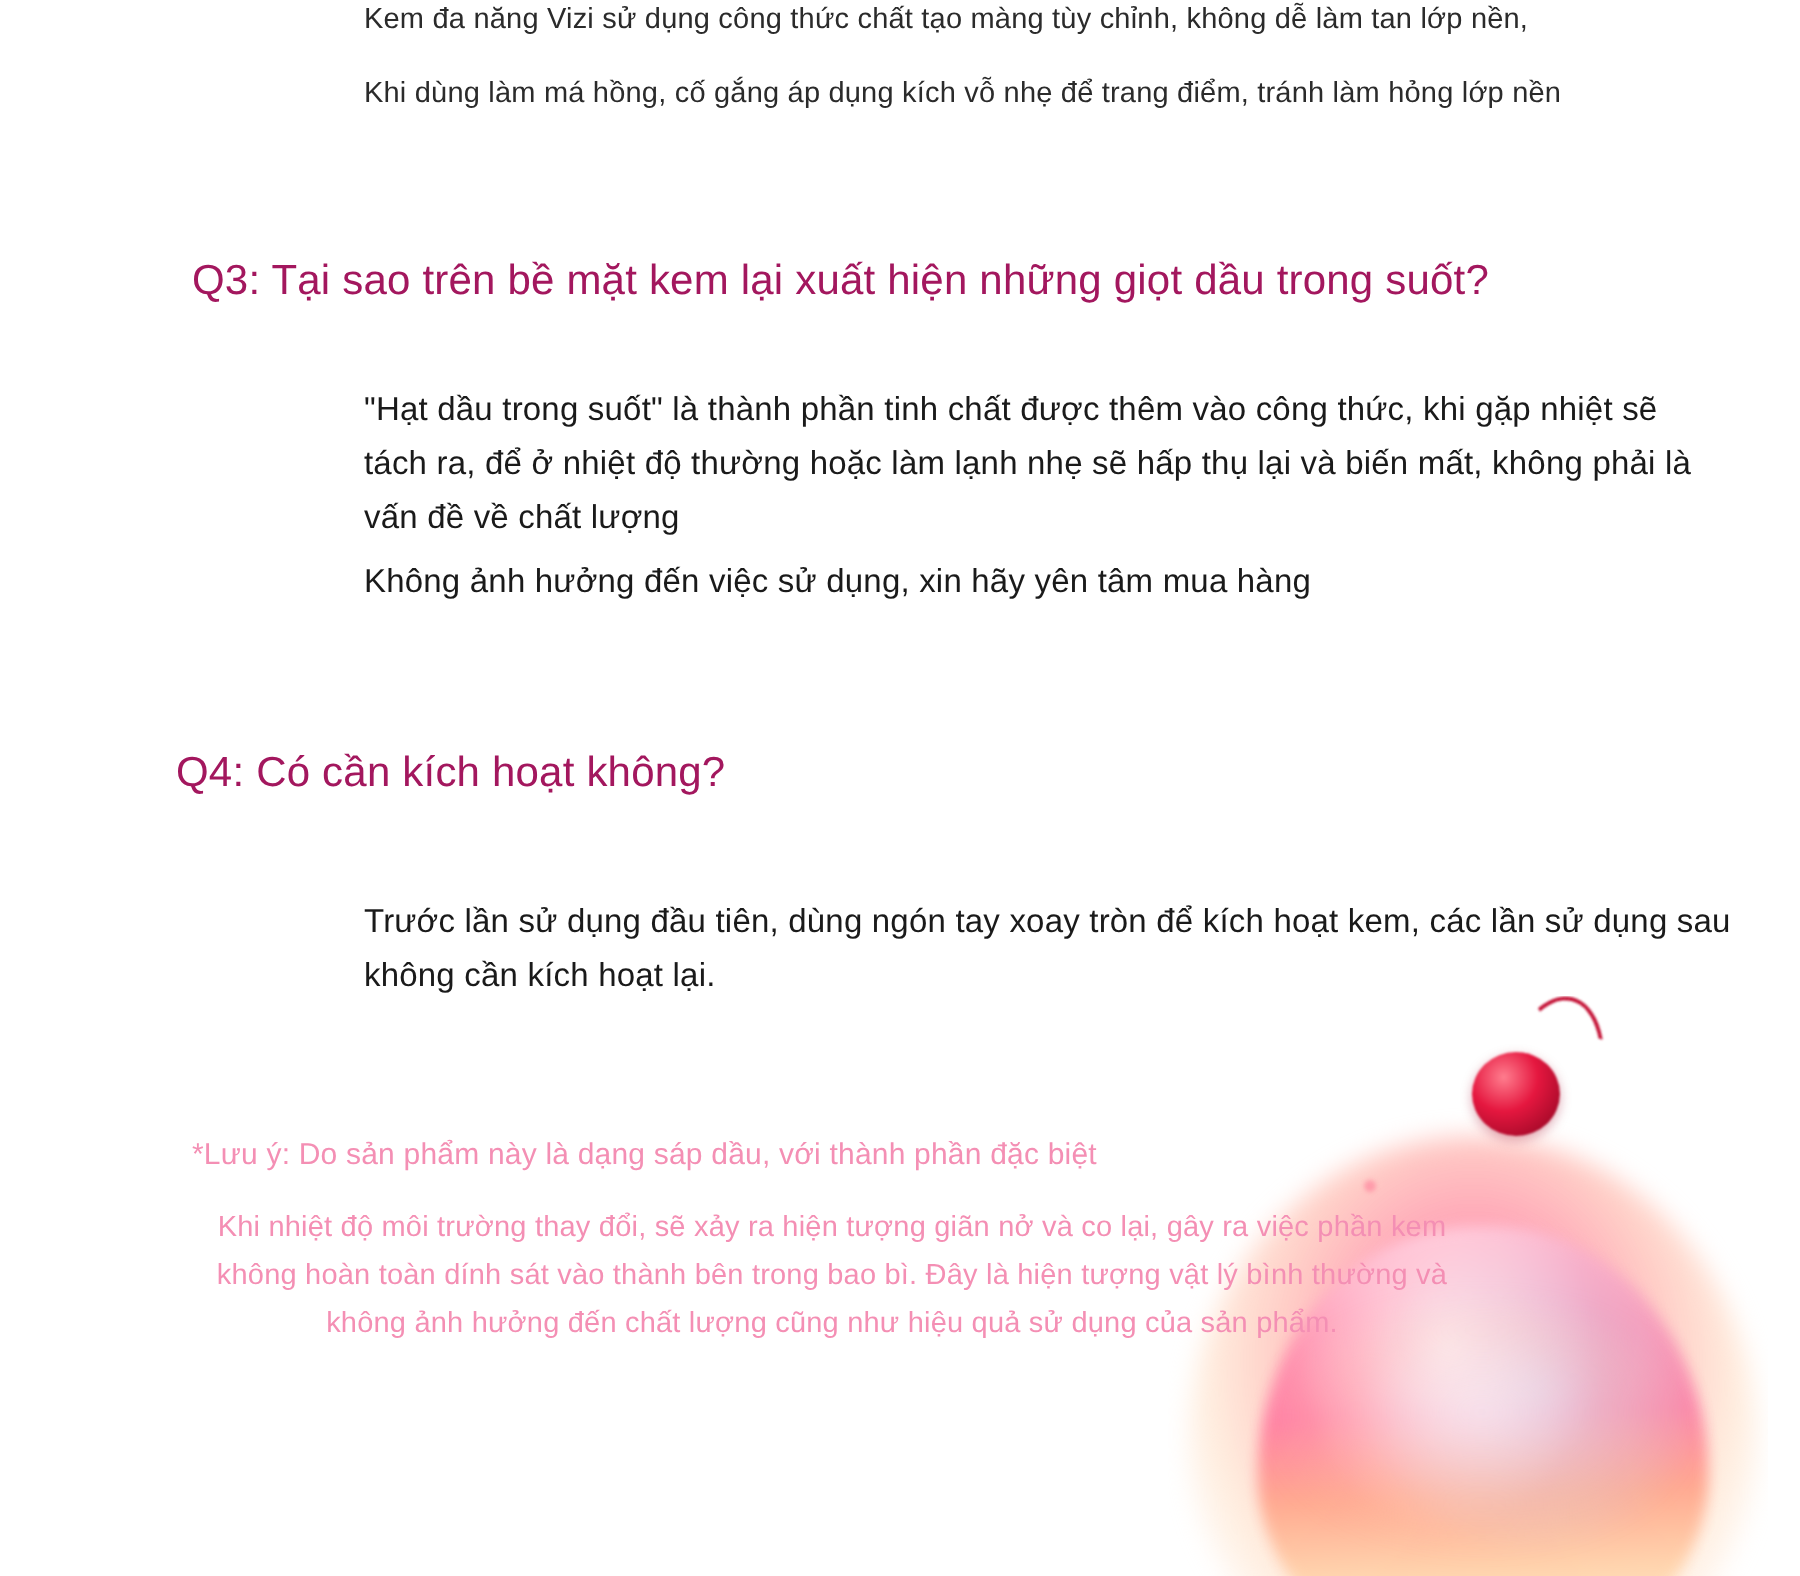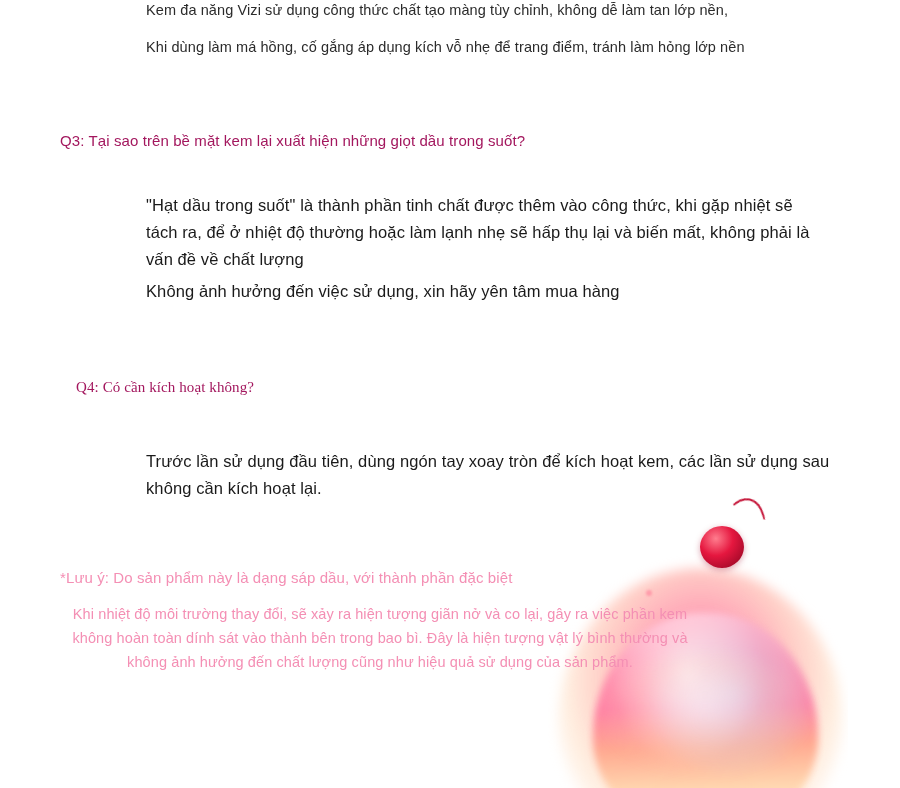--- a/index.html
+++ b/index.html
@@ -14,20 +14,21 @@
     overflow: hidden;
     position: relative;
   }
 
   .page {
     position: relative;
     width: 848px;
     height: 788px;
     background: #ffffff;
     overflow: hidden;
+    margin-left: 36px;
   }
 
   
   .intro {
     position: absolute;
     left: 146px;
     top: 0px;
     width: 700px;
   }
   .intro-line {
@@ -35,27 +36,27 @@
     font-size: 14.5px;
     line-height: 21px;
     margin-bottom: 16px;
     letter-spacing: 0.1px;
   }
 
   
   .q-heading {
     position: absolute;
     color: #a3175e;
-    font-size: 15px;
+    font-size: 21px;
     line-height: 28px;
     letter-spacing: 0.1px;
     white-space: nowrap;
   }
   .q3-heading { left: 60px; top: 127px; }
-  .q4-heading { left: 76px; top: 373px; font-family: Liberation Serif, serif; }
+  .q4-heading { left: 52px; top: 373px; }
 
   .answer {
     position: absolute;
     color: #1a1a1a;
     font-size: 16.5px;
     line-height: 27px;
     letter-spacing: 0.1px;
   }
   .a3-1 { left: 146px; top: 192px; width: 680px; }
   .a3-2 { left: 146px; top: 278px; width: 680px; }

